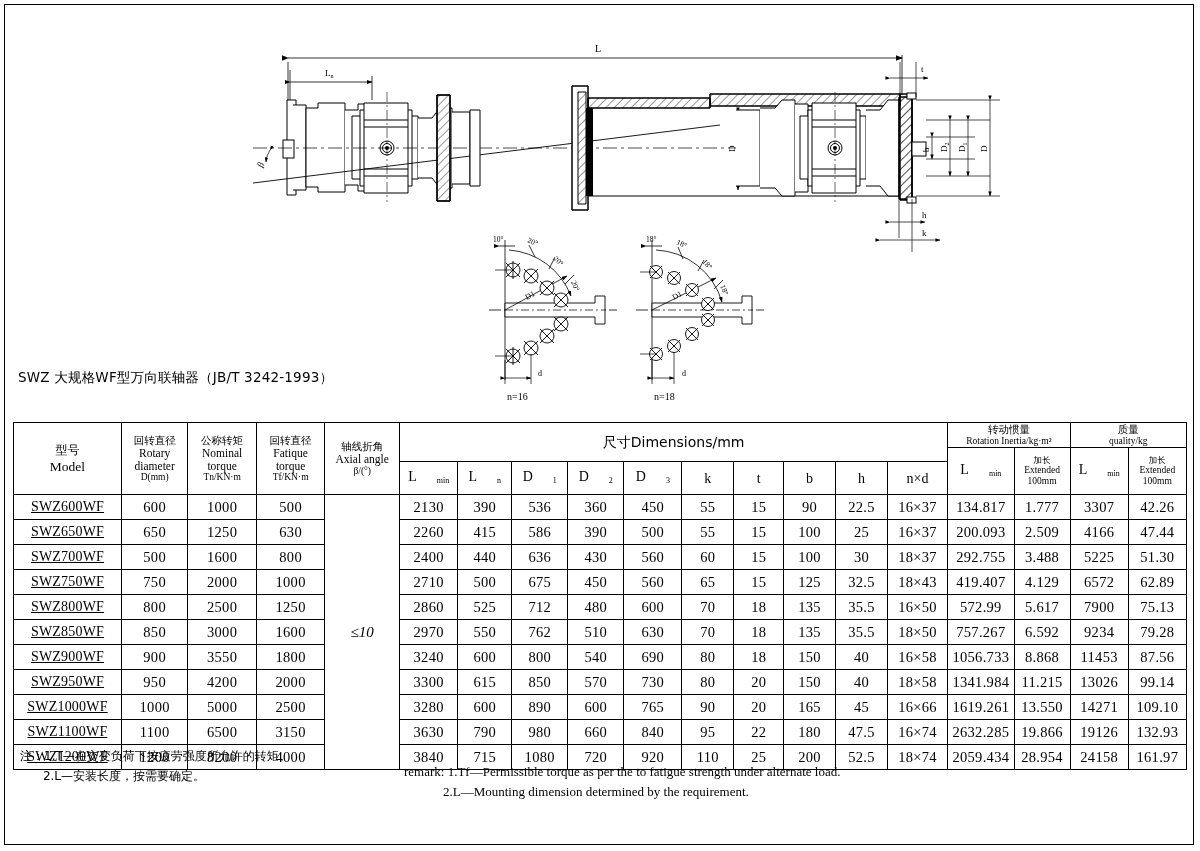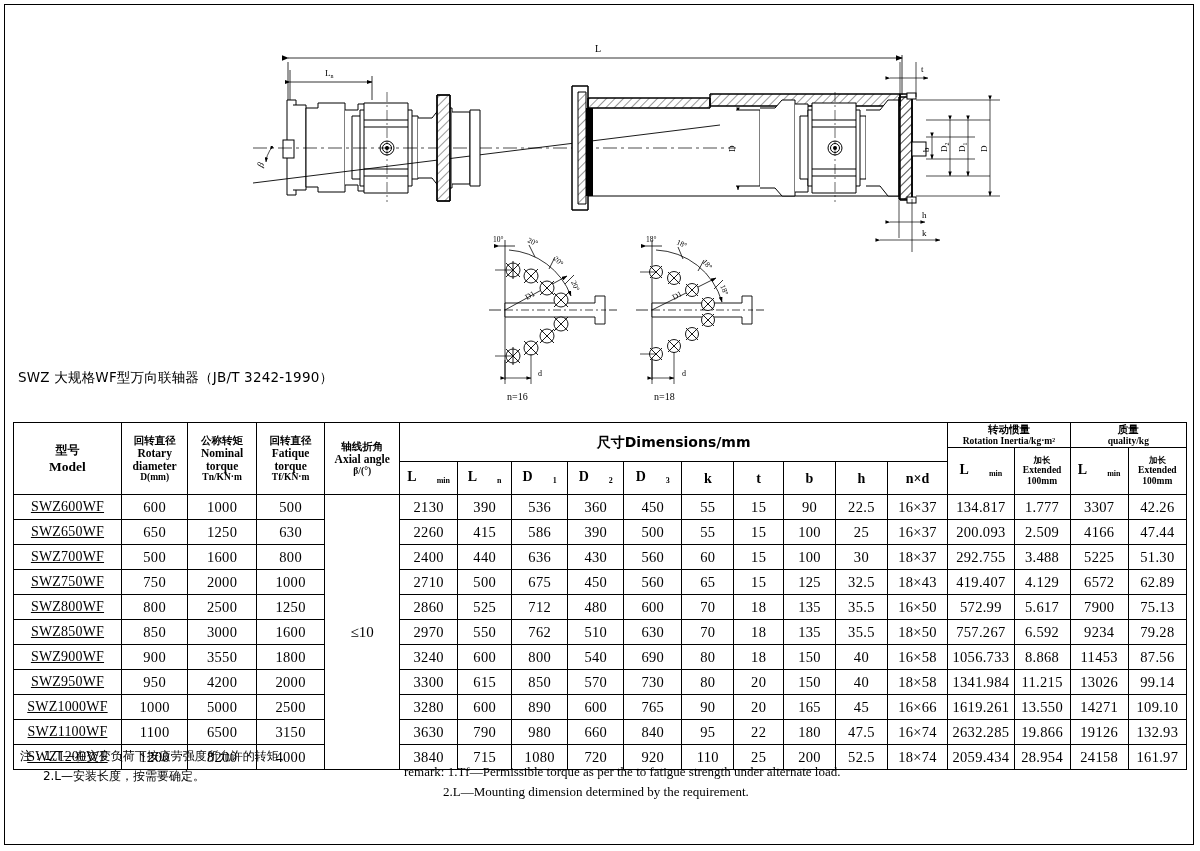--- a/index.html
+++ b/index.html
@@ -6,31 +6,31 @@
   body{width:1200px;height:851px;font-family:"Liberation Serif",serif;color:#000;position:relative;overflow:hidden;}
   #frame{position:absolute;left:4px;top:4px;width:1190px;height:841px;border:1px solid #000;box-sizing:border-box;}
   #drawing{position:absolute;left:0;top:0;width:1200px;height:420px;}
   .title-block{position:absolute;left:18px;top:368px;font-size:14px;line-height:19px;letter-spacing:.2px;}
   .title-cn{font-family:"DejaVu Sans",sans-serif;font-size:13.5px;}
   .title-en{font-family:"Liberation Mono",monospace;font-size:13.5px;letter-spacing:-0.1px;}
 
   table.spec{position:absolute;left:13px;top:422px;border-collapse:collapse;width:1174px;
              font-family:"Liberation Serif",serif;table-layout:fixed;}
   table.spec th,table.spec td{border:1px solid #000;text-align:center;vertical-align:middle;padding:0;}
-  table.spec th{font-weight:bold;}
+  table.spec th{font-weight:normal;}
   .hdr-cn{font-family:"DejaVu Sans",sans-serif;font-size:10.5px;display:block;line-height:13px;}
   .hdr-en{font-size:11.5px;display:block;line-height:12.5px;}
   .hdr-sm{font-size:9.5px;display:block;line-height:11px;}
   .hdr-big{font-size:13.5px;display:block;line-height:17px;}
   .hdr-cnb{font-family:"DejaVu Sans",sans-serif;font-size:12px;display:block;line-height:15px;}
   .dimhdr{font-size:14px;line-height:16px;}
   .dimhdr sub{font-size:8px;}
   td.val{font-size:14.5px;height:24px;line-height:24px;letter-spacing:.3px;}
   td.model{font-size:14px;letter-spacing:.2px;text-decoration:underline;}
-  .beta{font-size:15px;}
+  .beta{font-size:15px;font-style:italic;}
   .notes{position:absolute;left:14px;top:746px;width:1170px;font-size:12.5px;line-height:19px;}
   .note-cn{position:absolute;left:6px;top:0;font-family:"DejaVu Sans",sans-serif;font-size:12px;line-height:20px;white-space:pre;}
   .note-en{position:absolute;left:390px;top:16px;font-family:"Liberation Serif",serif;font-size:13px;line-height:20px;white-space:pre;}
   sub{font-size:0.62em;vertical-align:-0.25em;padding-left:20px;}
 </style>
 </head>
 <body>
 
 <div id="frame"></div>
 
@@ -319,21 +319,21 @@
         <line x1="0" y1="130" x2="22" y2="130" marker-start="url(#arrs)" marker-end="url(#arrs)"></line>
       </g>
       <text x="30" y="128" font-size="8" font-family="Liberation Serif, serif" fill="#000" stroke="none">d</text>
       <text x="2" y="152" font-size="10" font-family="Liberation Serif, serif" fill="#000" stroke="none">n=18</text>
     </g>
 
   </g>
 </svg>
 
 <div class="title-block">
-  <div class="title-cn">SWZ 大规格WF型万向联轴器（JB/T 3242-1990）</div>
+  <div class="title-cn">SWZ 大规格WF型万向联轴器（JB/T 3242-1993）</div>
 </div>
 
 <table class="spec">
   <colgroup>
     <col style="width:104px">
       <col style="width:64px">
       <col style="width:66px">
       <col style="width:66px">
       <col style="width:72px">
     <col style="width:56px">

